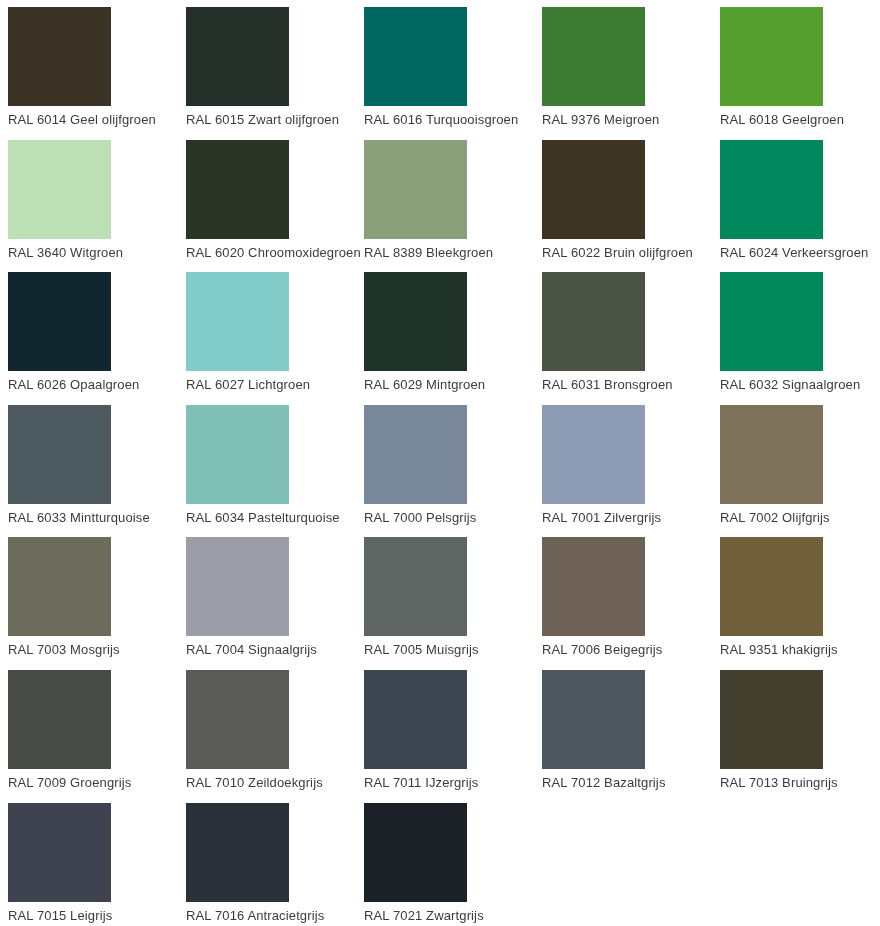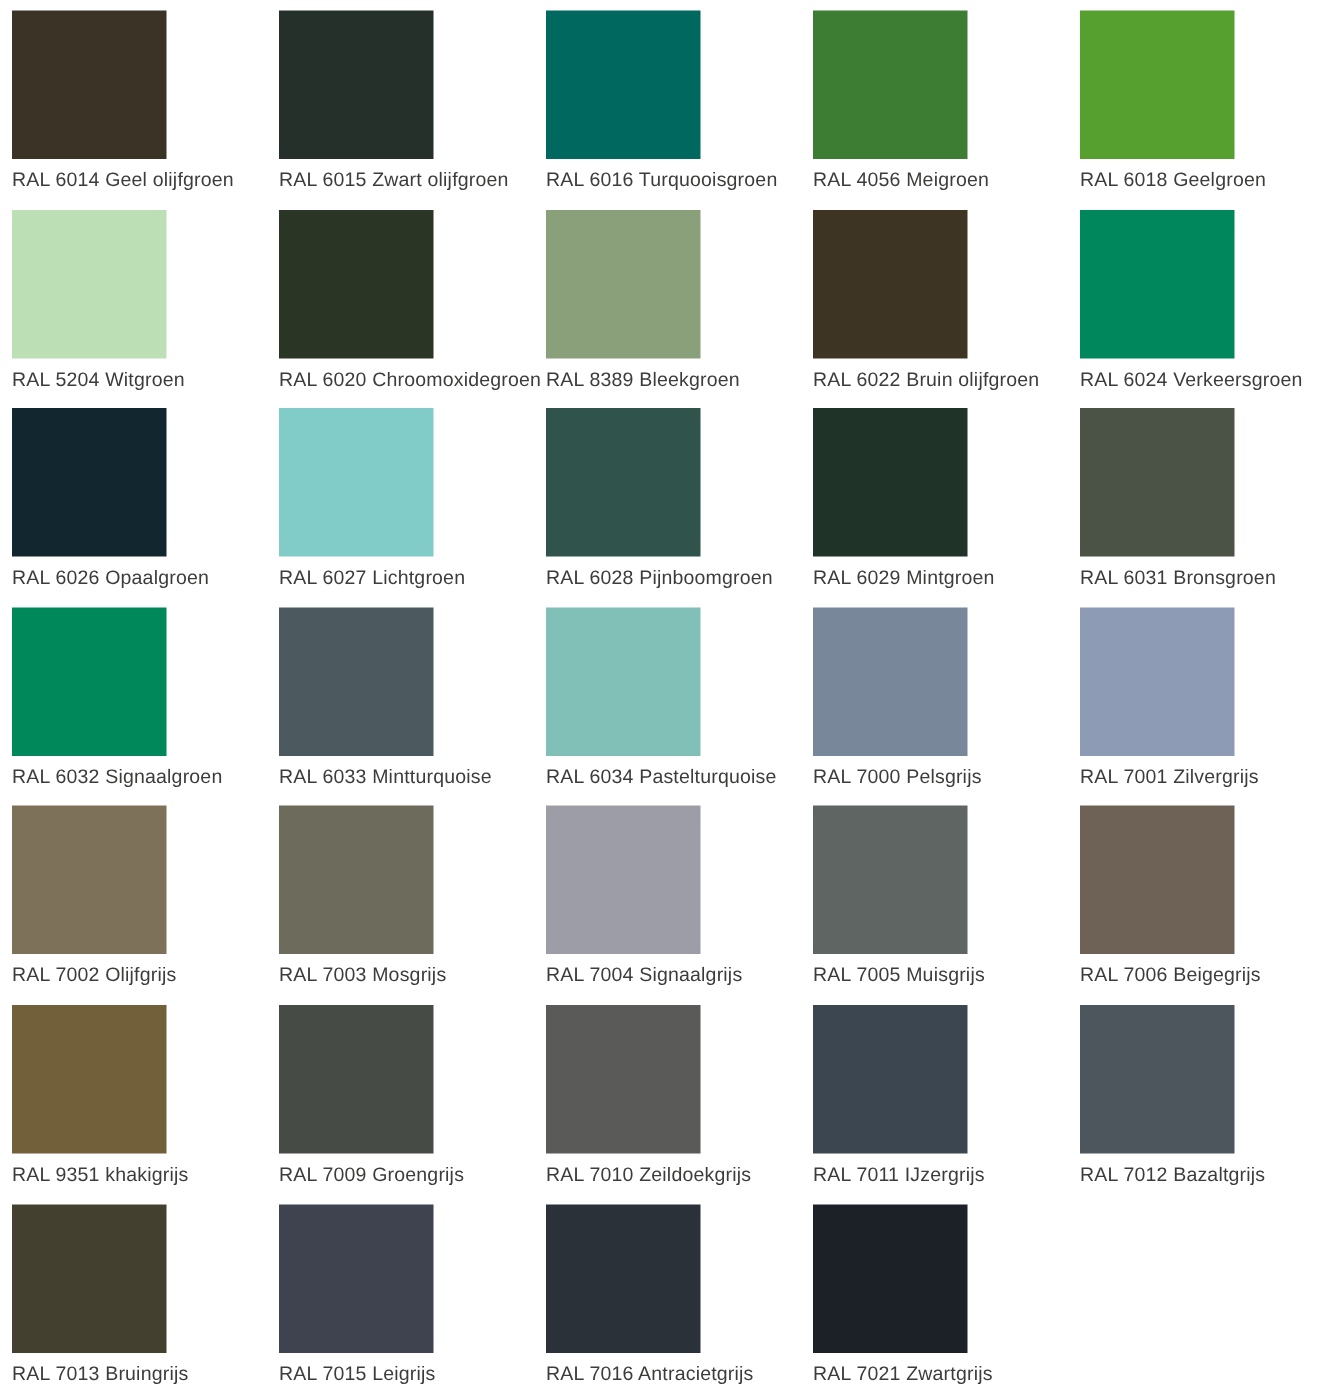--- a/index.html
+++ b/index.html
@@ -67,29 +67,29 @@
     <div class="swatch-cell">
       <div class="swatch-chip" style="background-color: rgb(37, 48, 43);"></div>
       <span class="swatch-label">RAL 6015 Zwart olijfgroen</span>
     </div>
     <div class="swatch-cell">
       <div class="swatch-chip" style="background-color: rgb(0, 104, 94);"></div>
       <span class="swatch-label">RAL 6016 Turquooisgroen</span>
     </div>
     <div class="swatch-cell">
       <div class="swatch-chip" style="background-color: rgb(60, 124, 51);"></div>
-      <span class="swatch-label">RAL 4056 Meigroen</span>
+      <span class="swatch-label">RAL 9376 Meigroen</span>
     </div>
     <div class="swatch-cell">
       <div class="swatch-chip" style="background-color: rgb(86, 160, 47);"></div>
       <span class="swatch-label">RAL 6018 Geelgroen</span>
     </div>
     <div class="swatch-cell">
       <div class="swatch-chip" style="background-color: rgb(188, 223, 182);"></div>
-      <span class="swatch-label">RAL 5204 Witgroen</span>
+      <span class="swatch-label">RAL 3640 Witgroen</span>
     </div>
     <div class="swatch-cell">
       <div class="swatch-chip" style="background-color: rgb(42, 53, 38);"></div>
       <span class="swatch-label">RAL 6020 Chroomoxidegroen</span>
     </div>
     <div class="swatch-cell">
       <div class="swatch-chip" style="background-color: rgb(137, 160, 123);"></div>
       <span class="swatch-label">RAL 8389 Bleekgroen</span>
     </div>
     <div class="swatch-cell">
@@ -100,24 +100,20 @@
       <div class="swatch-chip" style="background-color: rgb(0, 136, 92);"></div>
       <span class="swatch-label">RAL 6024 Verkeersgroen</span>
     </div>
     <div class="swatch-cell">
       <div class="swatch-chip" style="background-color: rgb(18, 38, 47);"></div>
       <span class="swatch-label">RAL 6026 Opaalgroen</span>
     </div>
     <div class="swatch-cell">
       <div class="swatch-chip" style="background-color: rgb(129, 204, 201);"></div>
       <span class="swatch-label">RAL 6027 Lichtgroen</span>
-    </div>
-    <div class="swatch-cell">
-      <div class="swatch-chip" style="background-color: rgb(48, 84, 76);"></div>
-      <span class="swatch-label">RAL 6028 Pijnboomgroen</span>
     </div>
     <div class="swatch-cell">
       <div class="swatch-chip" style="background-color: rgb(31, 51, 40);"></div>
       <span class="swatch-label">RAL 6029 Mintgroen</span>
     </div>
     <div class="swatch-cell">
       <div class="swatch-chip" style="background-color: rgb(74, 83, 69);"></div>
       <span class="swatch-label">RAL 6031 Bronsgroen</span>
     </div>
     <div class="swatch-cell">

